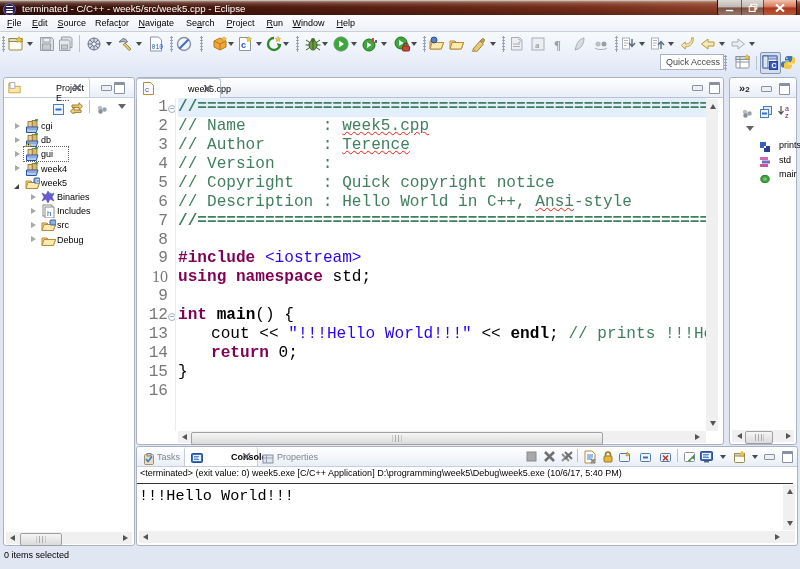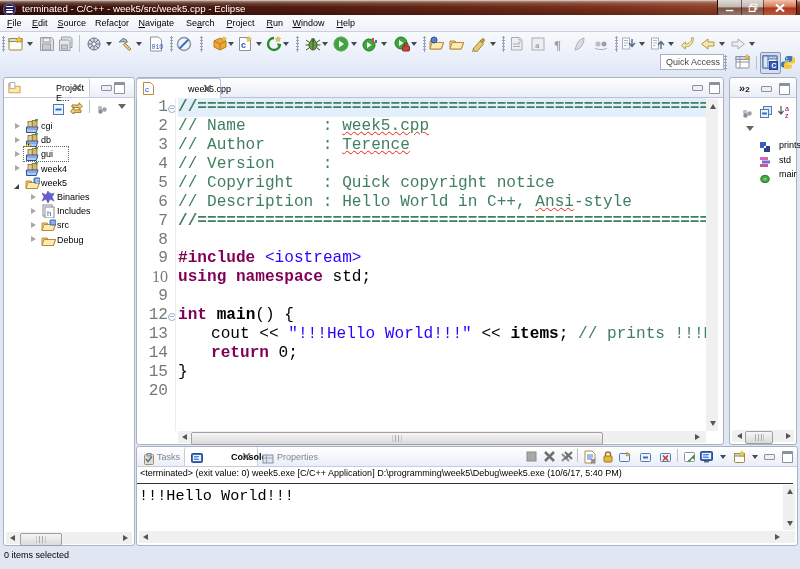--- a/index.html
+++ b/index.html
@@ -419,39 +419,39 @@
 <div class="gn" style="top:94.65px;">6</div>
 <div class="gn" style="top:113.58px;">7</div>
 <div class="gn" style="top:132.51px;">8</div>
 <div class="gn" style="top:151.44px;">9</div>
 <div class="gn" style="top:170.37px;font-family:Liberation Serif, serif;">10</div>
 <div class="gn" style="top:189.30px;">9</div>
 <div class="gn" style="top:208.23px;">12</div>
 <div class="gn" style="top:227.16px;">13</div>
 <div class="gn" style="top:246.09px;">14</div>
 <div class="gn" style="top:265.02px;">15</div>
-<div class="gn" style="top:283.95px;">20</div>
+<div class="gn" style="top:283.95px;">16</div>
       </div>
       <div class="fold" style="top:26.50px;"></div>
       <div class="fold" style="top:234.73px;"></div>
       <div class="abs" style="left:38px;top:20px;width:1px;height:333px;background:#ececec;"></div>
     <div class="mono" id="code" style="position:absolute;left:41px;top:20px;width:528px;height:333px;overflow:hidden;">
         <div class="ln" style="top:0.00px;background:#e4effc;"><span class="g bb">//======================================================================</span></div>
 <div class="ln" style="top:18.93px;"><span class="g">// Name        : </span><span class="g sq2">week5.cpp</span></div>
 <div class="ln" style="top:37.86px;"><span class="g">// Author      : </span><span class="g sq2">Terence</span></div>
 <div class="ln" style="top:56.79px;"><span class="g">// Version     :</span></div>
 <div class="ln" style="top:75.72px;"><span class="g">// Copyright   : Quick copyright notice</span></div>
 <div class="ln" style="top:94.65px;"><span class="g">// Description : Hello World in C++, </span><span class="g sq2">Ansi</span><span class="g">-style</span></div>
 <div class="ln" style="top:113.58px;"><span class="g bb">//======================================================================</span></div>
 <div class="ln" style="top:132.51px;"></div>
 <div class="ln" style="top:151.44px;"><span class="k">#include</span> <span class="s">&lt;iostream&gt;</span></div>
 <div class="ln" style="top:170.37px;"><span class="k">using namespace</span> std;</div>
 <div class="ln" style="top:189.30px;"></div>
 <div class="ln" style="top:208.23px;"><span class="k">int</span> <span class="bb">main</span>() {</div>
-<div class="ln" style="top:227.16px;"><span style="display:inline-block;width:33px"></span>cout &lt;&lt; <span class="s">"!!!Hello World!!!"</span> &lt;&lt; <span class="bb">items</span>; <span class="g">// prints !!!Hello World!!!</span></div>
+<div class="ln" style="top:227.16px;"><span style="display:inline-block;width:33px"></span>cout &lt;&lt; <span class="s">"!!!Hello World!!!"</span> &lt;&lt; <span class="bb">endl</span>; <span class="g">// prints !!!Hello World!!!</span></div>
 <div class="ln" style="top:246.09px;"><span style="display:inline-block;width:33px"></span><span class="k">return</span> 0;</div>
 <div class="ln" style="top:265.02px;">}</div>
 <div class="ln" style="top:283.95px;"></div>
       </div>
 
     <div class="sbtrack" style="left:569px;top:21px;width:12px;height:332px;"></div>
     <div class="arr" style="left:572.5px;top:26px;border-left:3.5px solid transparent;border-right:3.5px solid transparent;border-bottom:5px solid #555;"></div>
     <div class="arr" style="left:572.5px;top:343px;border-left:3.5px solid transparent;border-right:3.5px solid transparent;border-top:5px solid #555;"></div>
 
     <div class="sbtrack" style="left:41px;top:353px;width:528px;height:12px;"></div>

